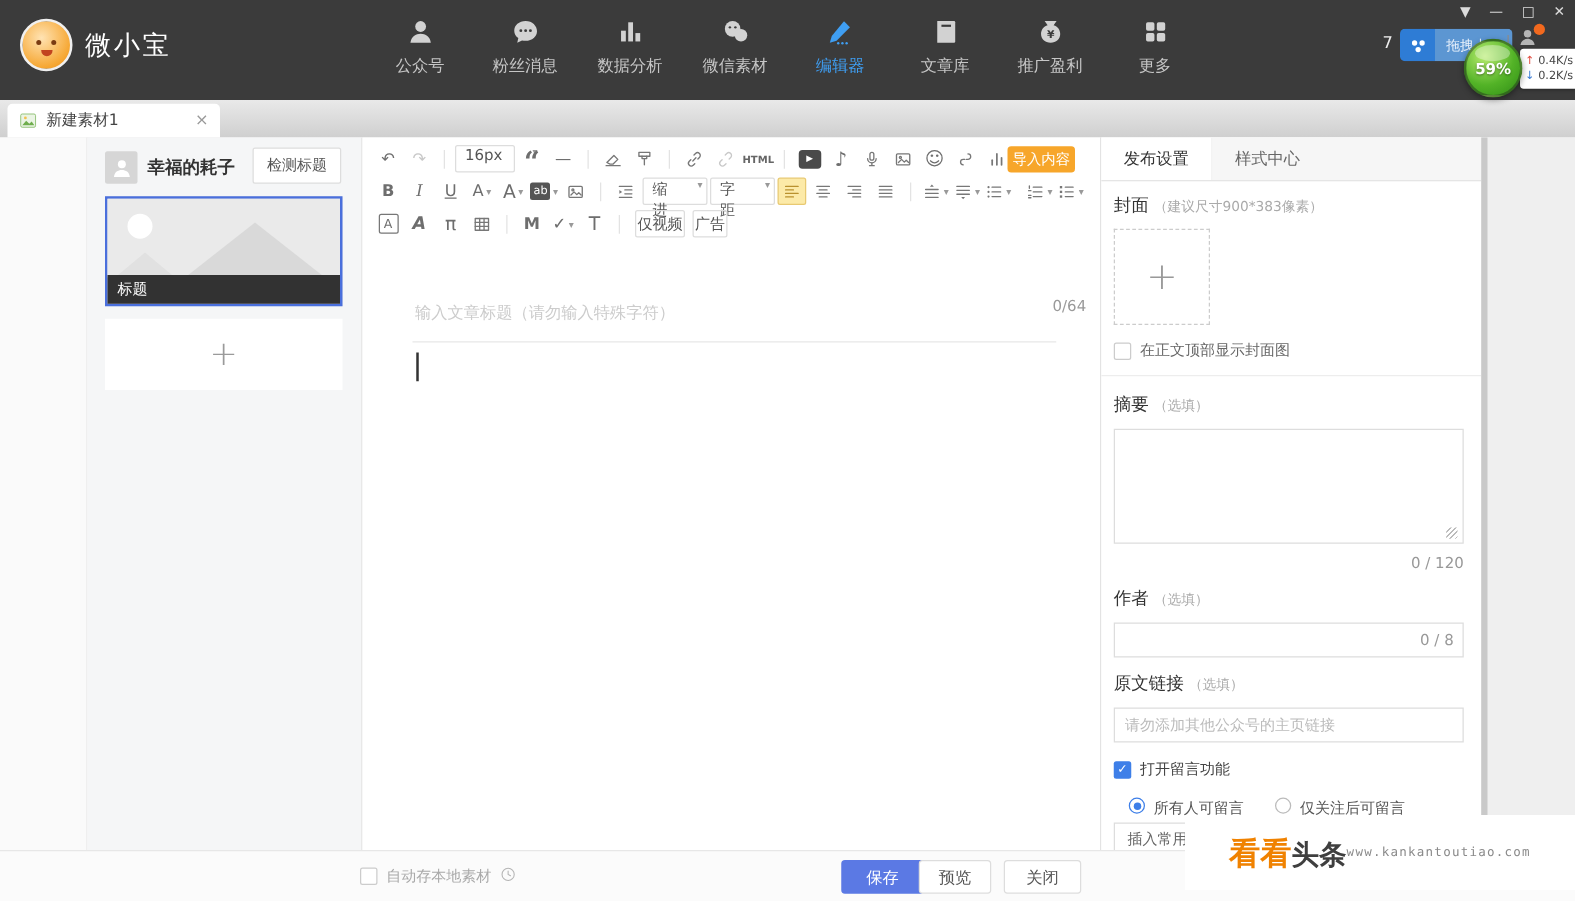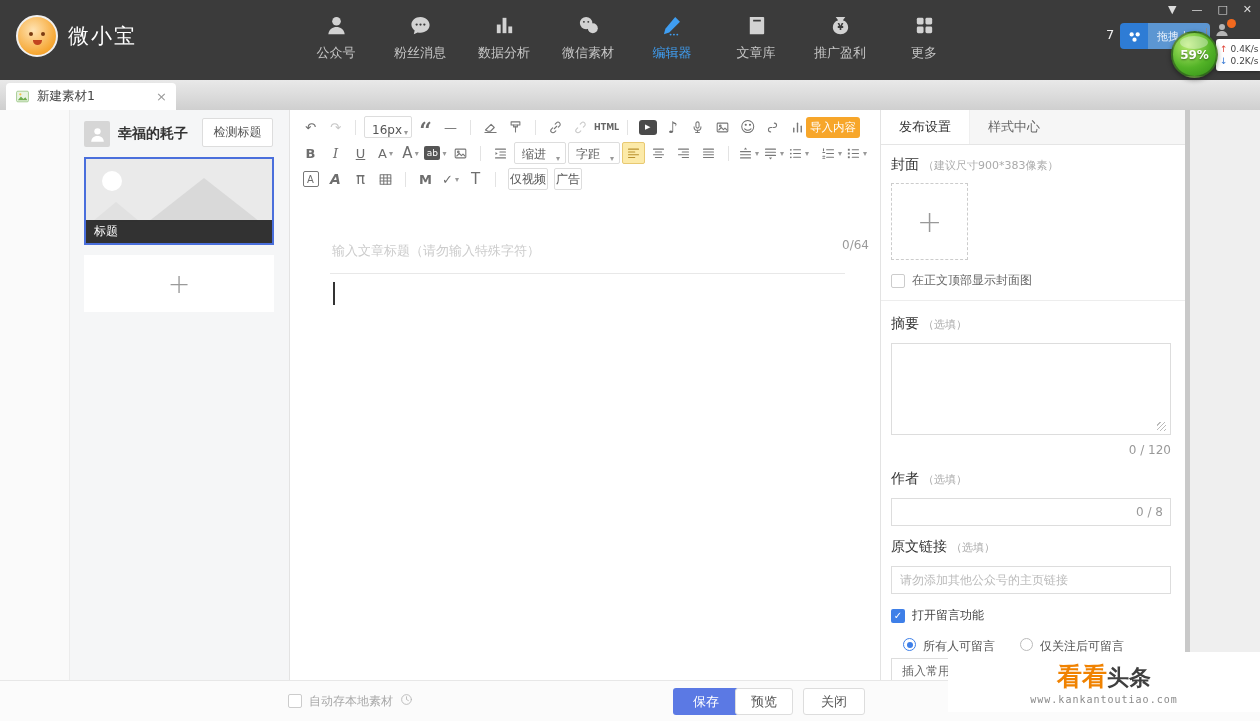--- a/index.html
+++ b/index.html
@@ -81,22 +81,22 @@
   .tb-row{display:flex;align-items:center;padding-left:9px;gap:2px;height:26px;}
   .tb-row.r1{margin-top:4px;}
   .tb-btn{min-width:23px;height:22px;display:flex;align-items:center;justify-content:center;color:#6e6e6e;
     font-size:13px;cursor:pointer;border-radius:2px;box-sizing:border-box;}
   .tb-btn svg{width:15px;height:15px;stroke:#777;fill:none;stroke-width:1.7;stroke-linecap:round;stroke-linejoin:round;}
   .tb-btn.light{color:#c8c8c8;} .tb-btn.light svg{stroke:#c9c9c9;}
   .tb-active{background:#fceaa8;border:1px solid #e8c972;}
   .tb-active svg{stroke:#b9912e;}
   .tb-caret{font-size:8px;color:#999;margin-left:2px;}
   .tb-sep{width:1px;height:15px;background:#e3e3e3;margin:0 6px;}
-  .tb-select{display:flex;align-items:flex-end;justify-content:space-between;border:1px solid #ddd;border-radius:2px;
-    height:22px;padding:0 5px 0 7px;font-size:12px;color:#555;cursor:pointer;background:#fff;box-sizing:border-box;}
+  .tb-select{display:flex;align-items:flex-start;justify-content:space-between;border:1px solid #ddd;border-radius:2px;
+    height:22px;padding:0 5px 0 7px;font-size:12px;color:#555;cursor:pointer;background:#fff;box-sizing:border-box;gap:22px;}
   .w46{width:48px;} .w52{width:52px;}
   .tb-mini-btn{border:1px solid #ddd;border-radius:2px;height:22px;padding:0 1px;font-size:12px;color:#555;
     display:flex;align-items:center;cursor:pointer;margin-left:4px;box-sizing:border-box;}
   .video-ic{width:18px;height:15px;background:#4a4a4a;border-radius:3px;color:#fff;font-size:7px;
     display:flex;align-items:center;justify-content:center;}
   .html-ic{font-size:8px;font-weight:bold;color:#666;}
   .quote-ic{font-family:"DejaVu Serif","Liberation Serif",serif;font-size:22px;font-weight:bold;height:14px;line-height:20px;}
   .boxed-a{border:1.3px solid #777;font-size:10px;width:14px;height:14px;display:flex;align-items:center;
     justify-content:center;border-radius:2px;}
   .art-a{font-weight:bold;font-style:italic;font-size:14px;}
@@ -156,21 +156,21 @@
   .autosave{position:absolute;left:288px;top:0;height:40px;display:flex;align-items:center;gap:7px;
     font-size:12px;color:#a9a9a9;}
   .clock-ic svg{width:13px;height:13px;stroke:#b5b5b5;fill:none;stroke-width:1.6;stroke-linecap:round;}
   .btn{position:absolute;top:7px;height:27px;border-radius:3px;font-size:13px;display:flex;align-items:center;
     justify-content:center;cursor:pointer;box-sizing:border-box;}
   .btn-save{left:657px;width:66px;background:#5b79e4;color:#ffffff;margin-left:16px;}
   .btn-preview{left:735px;width:58px;background:#fff;border:1px solid #ddd;color:#555;}
   .btn-close{left:803px;width:62px;background:#fff;border:1px solid #ddd;color:#555;}
   
   .watermark{position:absolute;left:948px;top:652px;width:312px;height:60px;background:#fff;z-index:20;
-    display:flex;flex-direction:column;align-items:center;justify-content:center;}
+    display:flex;flex-direction:row;align-items:center;justify-content:center;}
   .wm-row{display:flex;align-items:baseline;}
   .wm-orange{color:#f08200;font-size:25px;font-weight:bold;}
   .wm-dark{color:#3f3f3f;font-size:22px;font-weight:bold;}
   .wm-url{font-size:10px;color:#8a8a8a;letter-spacing:1px;margin-top:1px;
     font-family:"DejaVu Sans Mono","Liberation Mono",monospace;}
 </style>
 </head>
 <body>
 
 <div id="app">

